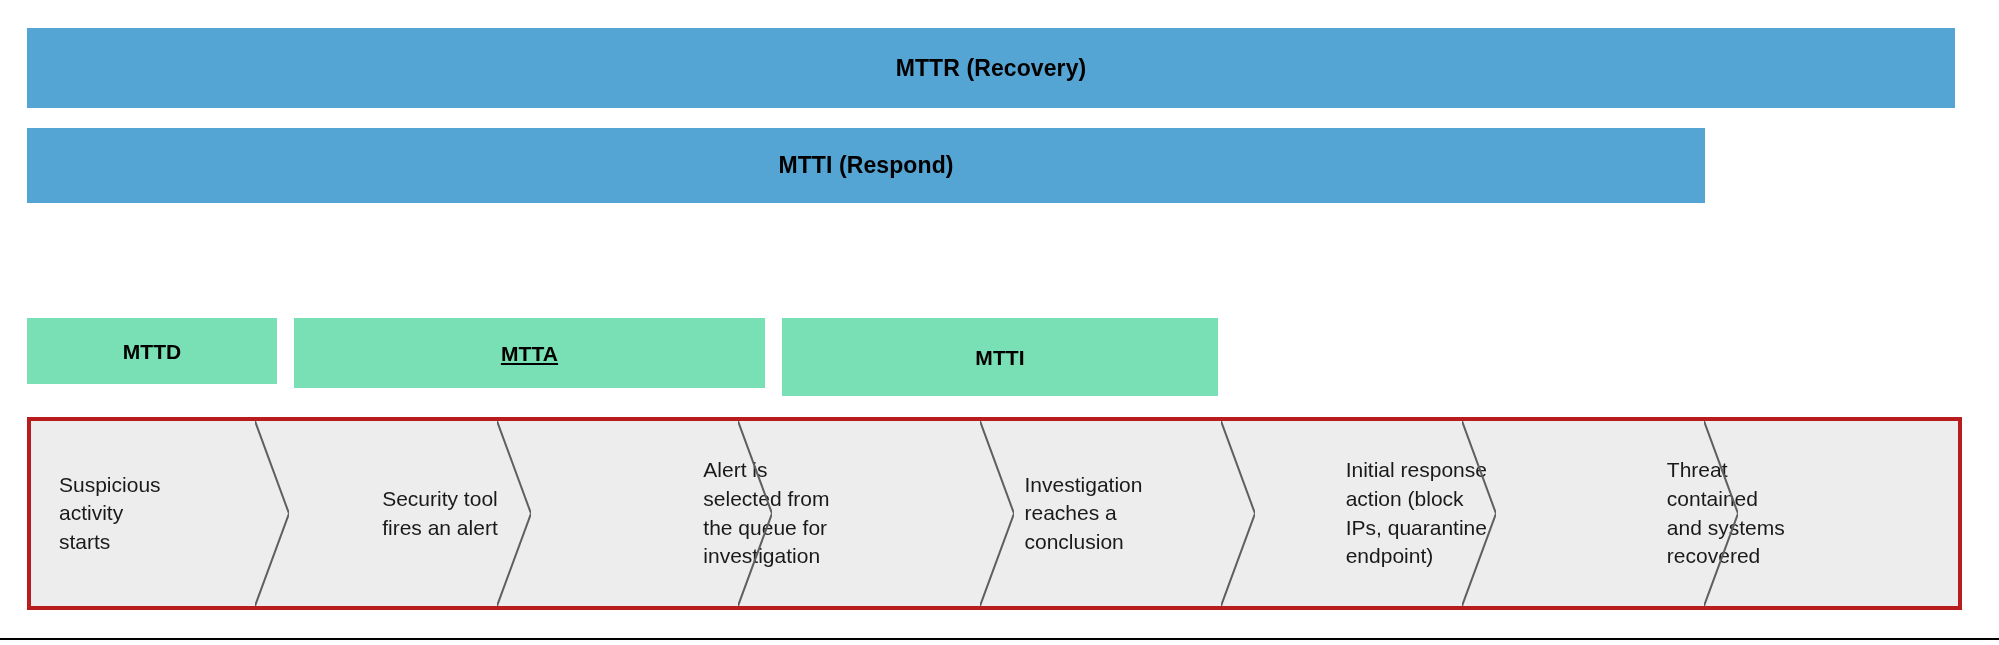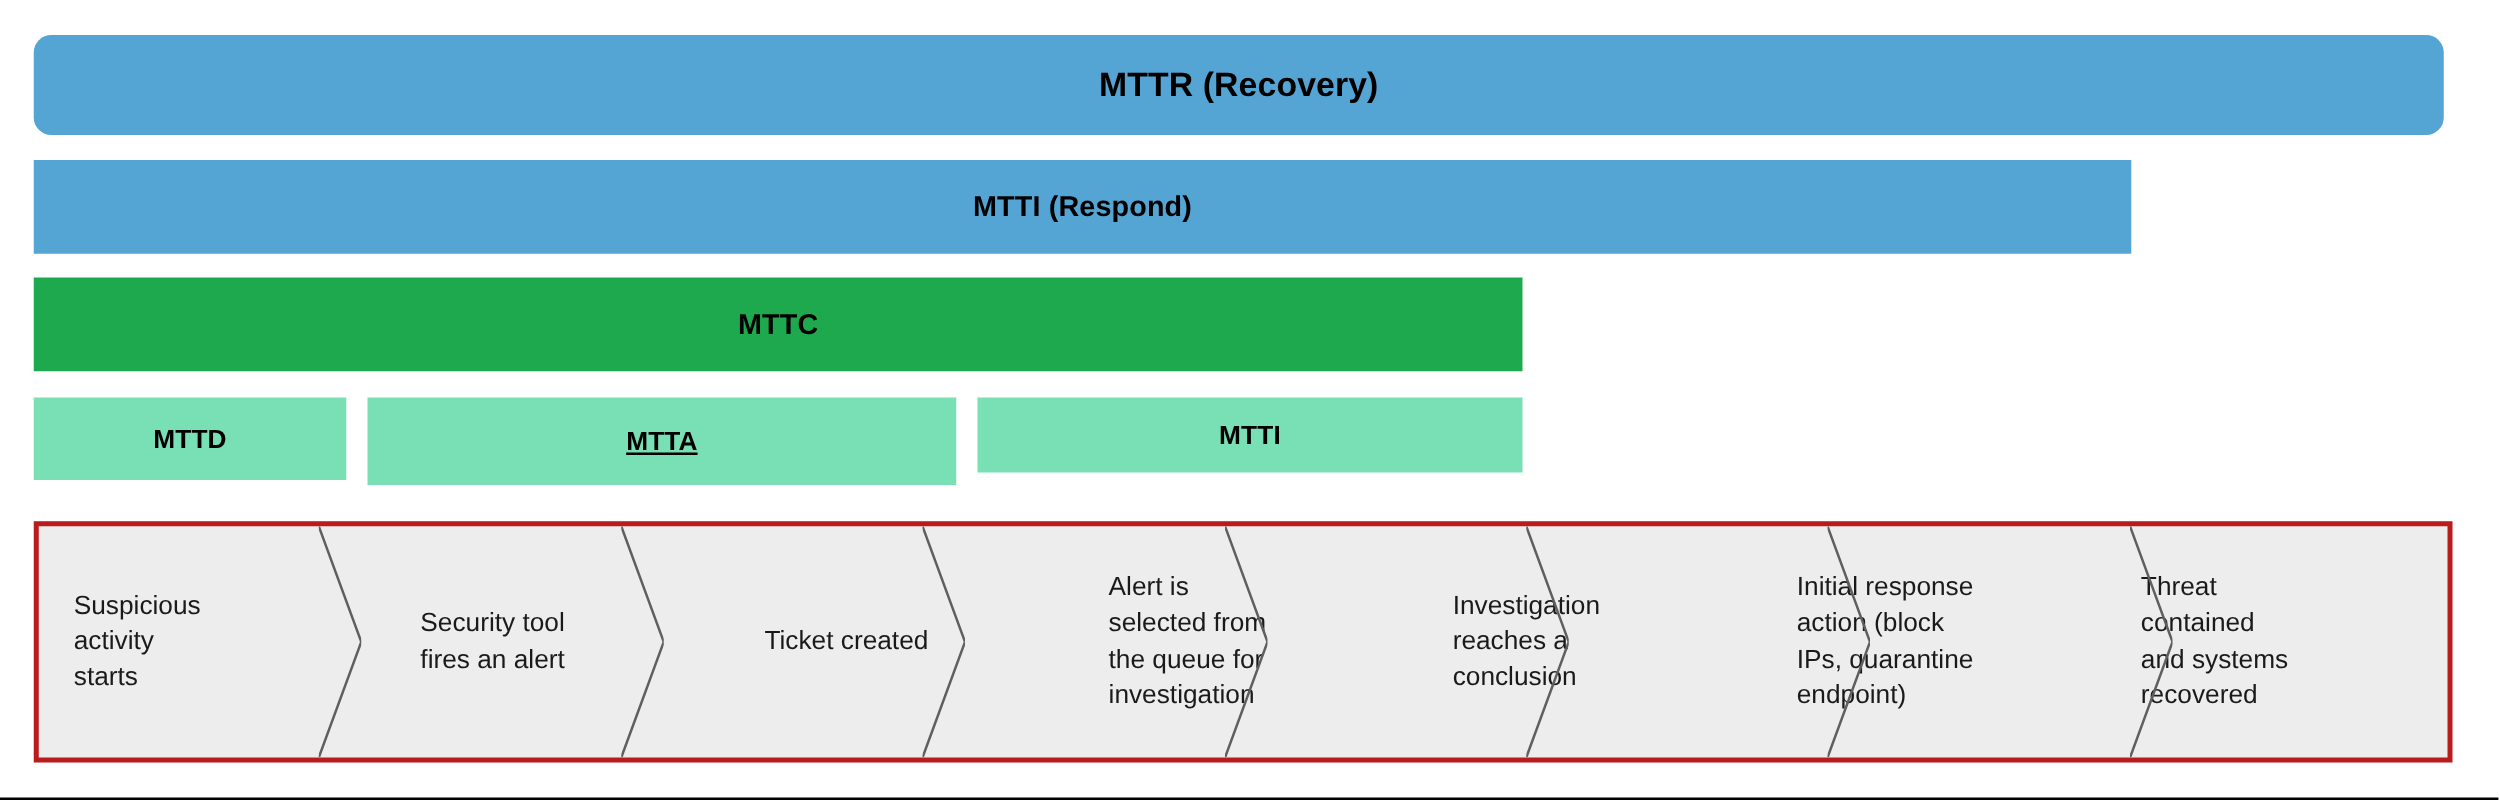--- a/index.html
+++ b/index.html
@@ -35,22 +35,21 @@
   }
   .metric-bar .bar-label {
     display: block;
     line-height: 1;
   }
 
   .bar-mttr-recovery {
     left: 27px;  top: 28px;
     width: 1928px; height: 80px;
     background: #55a5d4;
-    font-size: 27px;
-    border-radius: 14px;
+    font-size: 23px;
   }
   .bar-mttr-respond {
     left: 27px;  top: 128px;
     width: 1678px; height: 75px;
     background: #55a5d4;
     font-size: 23px;
   }
   .bar-mttc {
     left: 27px;  top: 222px;
     width: 1191px; height: 75px;
@@ -65,21 +64,21 @@
   }
   .bar-mtta {
     left: 294px; top: 318px;
     width: 471px; height: 70px;
     background: #79dfb4;
     font-size: 21px;
     text-decoration: underline;
   }
   .bar-mtti {
     left: 782px; top: 318px;
-    width: 436px; height: 60px;
+    width: 436px; height: 78px;
     background: #79dfb4;
     font-size: 21px;
   }
 
   
   #flow-strip {
     position: absolute;
     left: 27px;
     top: 417px;
     width: 1935px;
@@ -146,23 +145,20 @@
 <div id="canvas">
 
   <div class="metric-bar bar-mttr-recovery">
     <span class="bar-label">MTTR (Recovery)</span>
   </div>
 
   <div class="metric-bar bar-mttr-respond">
     <span class="bar-label">MTTI (Respond)</span>
   </div>
 
-  <div class="metric-bar bar-mttc">
-    <span class="bar-label">MTTC</span>
-  </div>
 
   <div class="metric-bar bar-mttd">
     <span class="bar-label">MTTD</span>
   </div>
 
   <div class="metric-bar bar-mtta">
     <span class="bar-label">MTTA</span>
   </div>
 
   <div class="metric-bar bar-mtti">
@@ -173,23 +169,20 @@
     <div id="flow-steps">
 
       <div class="flow-step">
         <span class="step-text">Suspicious
 activity
 starts</span>
       </div>
       <div class="flow-step">
         <span class="step-text">Security tool
 fires an alert</span>
-      </div>
-      <div class="flow-step">
-        <span class="step-text">Ticket created</span>
       </div>
       <div class="flow-step">
         <span class="step-text">Alert is
 selected from
 the queue for
 investigation</span>
       </div>
       <div class="flow-step">
         <span class="step-text">Investigation
 reaches a

